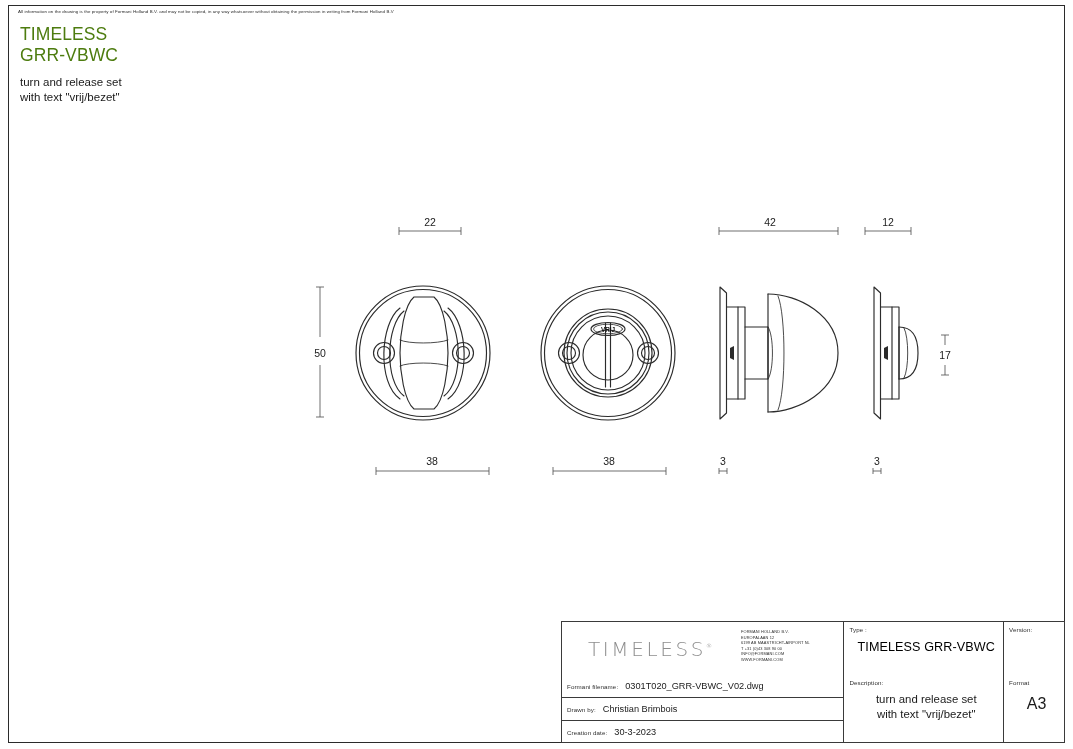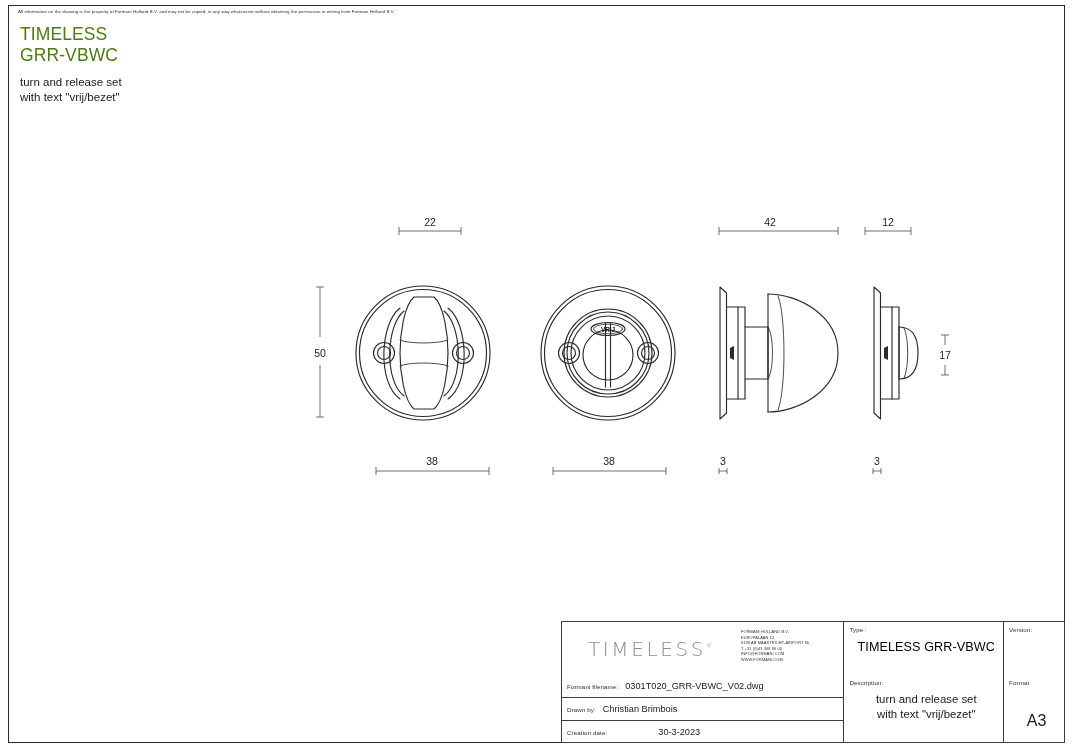--- a/index.html
+++ b/index.html
@@ -139,21 +139,21 @@
     flex-direction: column;
   }
   .meta-row {
     flex: 1 1 0;
     border-bottom: 1.1px solid #3a3a3a;
     display: flex;
     align-items: center;
     padding-left: 5px;
     box-sizing: border-box;
   }
-  .meta-row:last-child { border-bottom: none; gap: 44px; }
+  .meta-row:last-child { border-bottom: none; }
   .meta-label {
     font-size: 6.2px;
     color: #2e2e2e;
     letter-spacing: 0.1px;
   }
   .meta-value {
     font-size: 9.2px;
     color: #1a1a1a;
     margin-left: 7px;
     text-align: right;
@@ -184,21 +184,21 @@
   .tb-desc-value {
     font-size: 11.4px;
     line-height: 14.5px;
     color: #1a1a1a;
     margin-top: 6px;
     text-align: center;
   }
   .tb-format-value {
     font-size: 16px;
     color: #1a1a1a;
-    margin-top: 26px;
+    margin-top: 9px;
     text-align: center;
   }
   .dim-text {
     font-family: "Liberation Sans", sans-serif;
     font-size: 10.5px;
     fill: #222222;
   }
   .vrij-text {
     font-family: "Liberation Sans", sans-serif;
     font-size: 6.4px;

